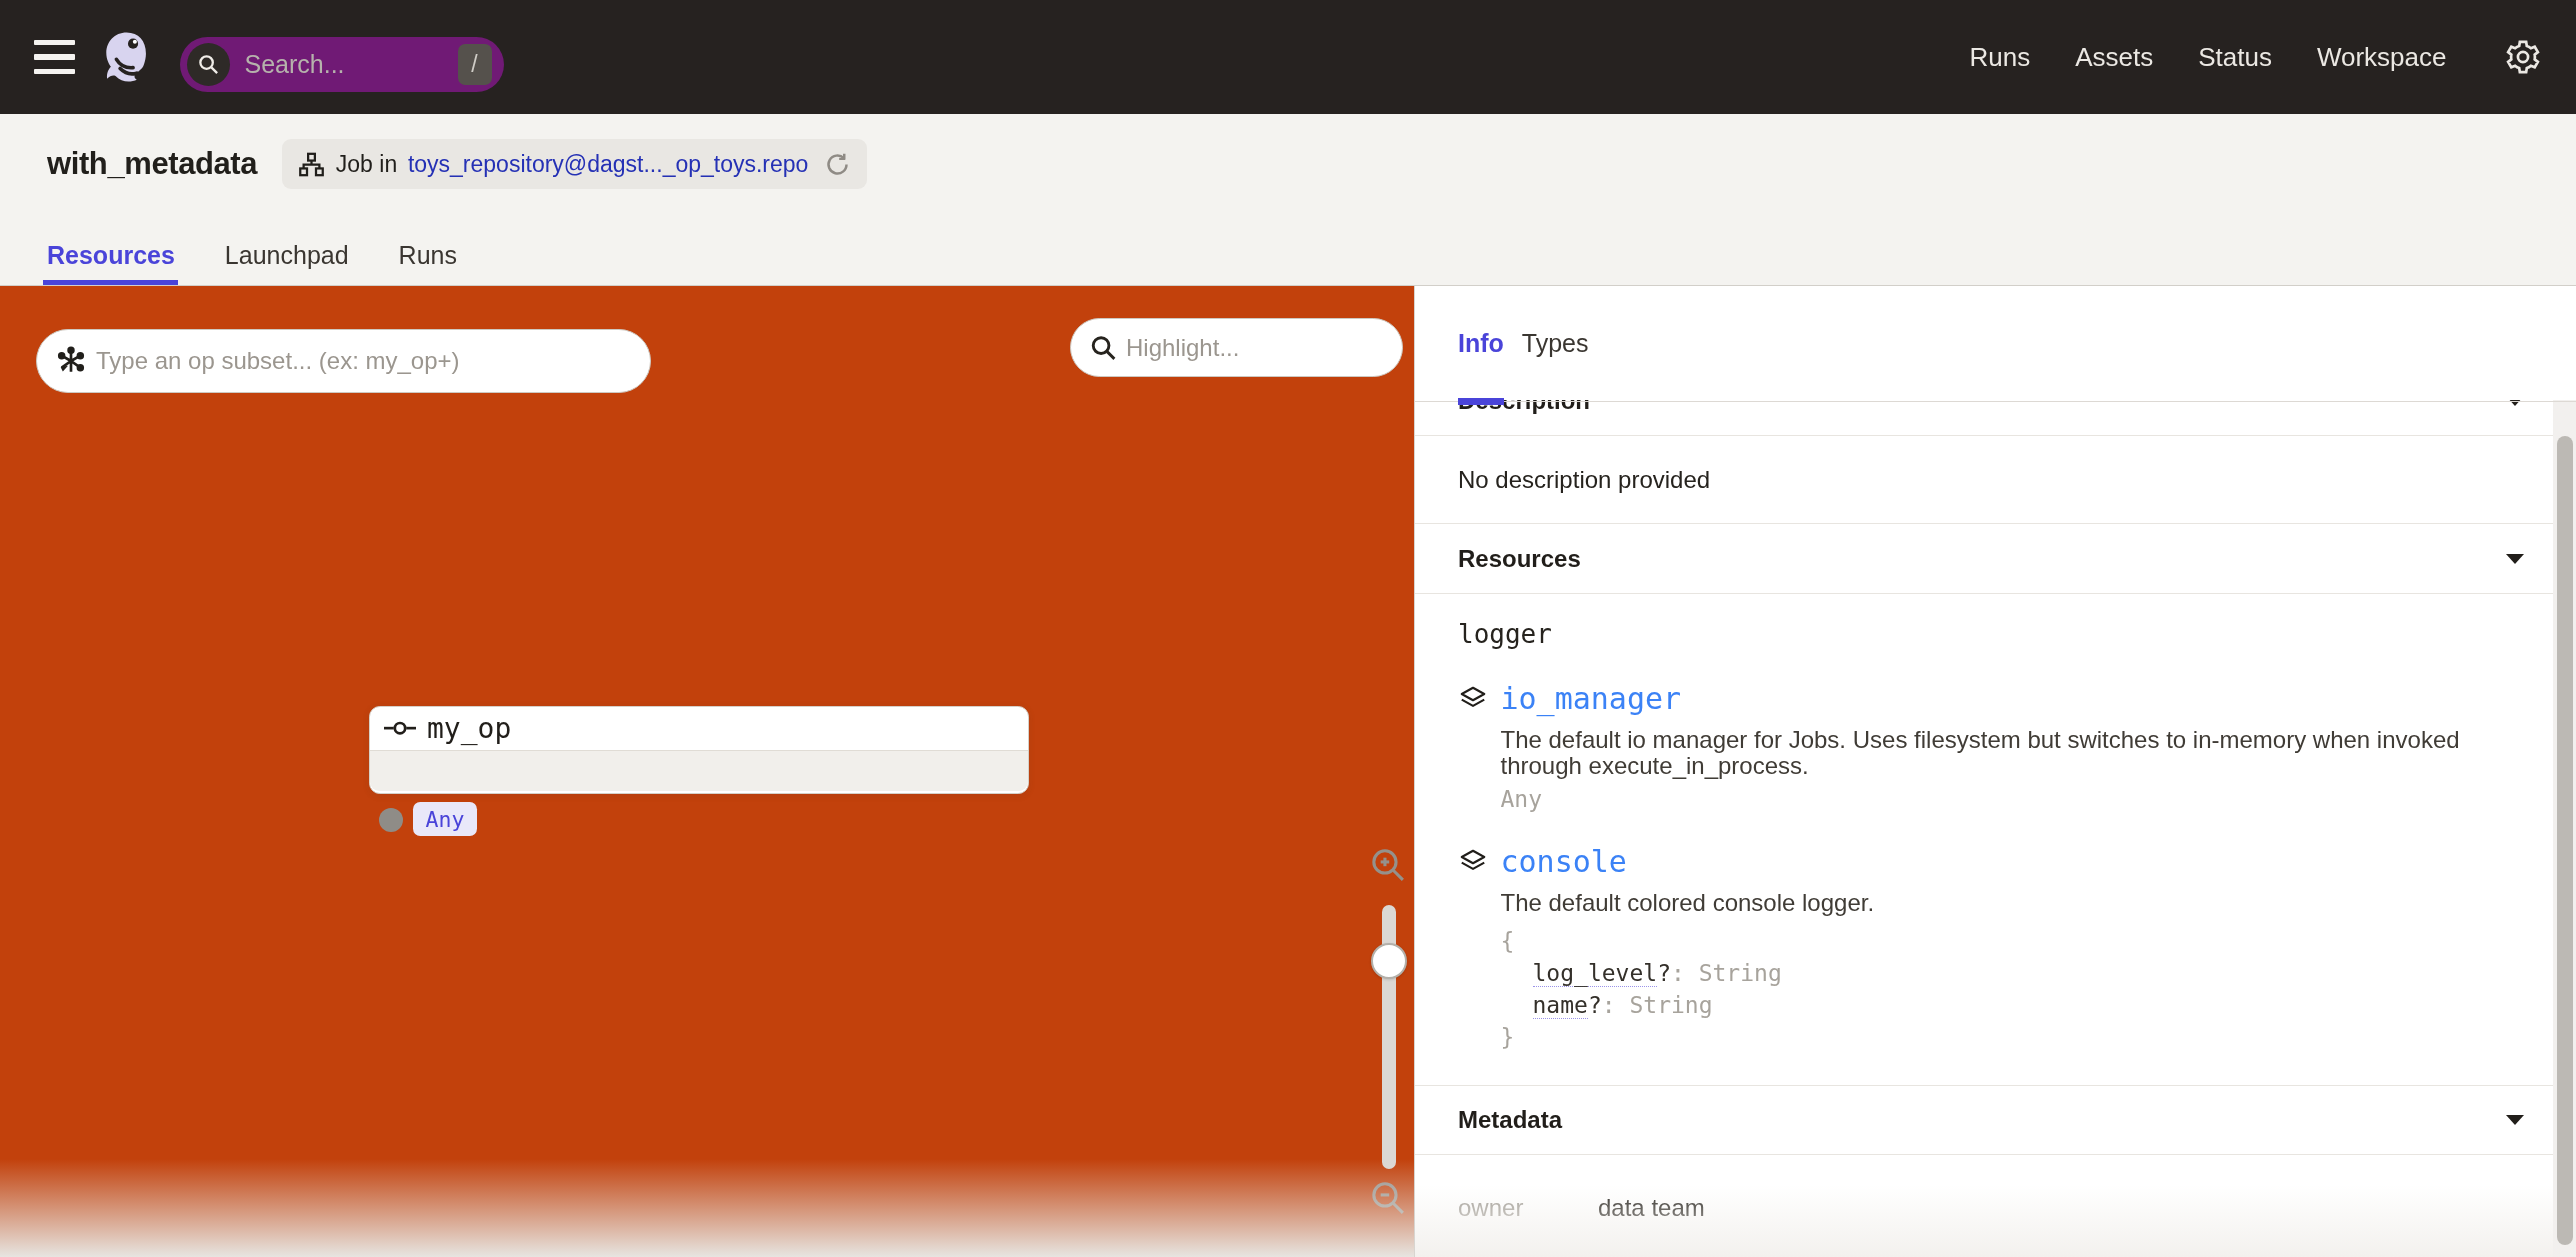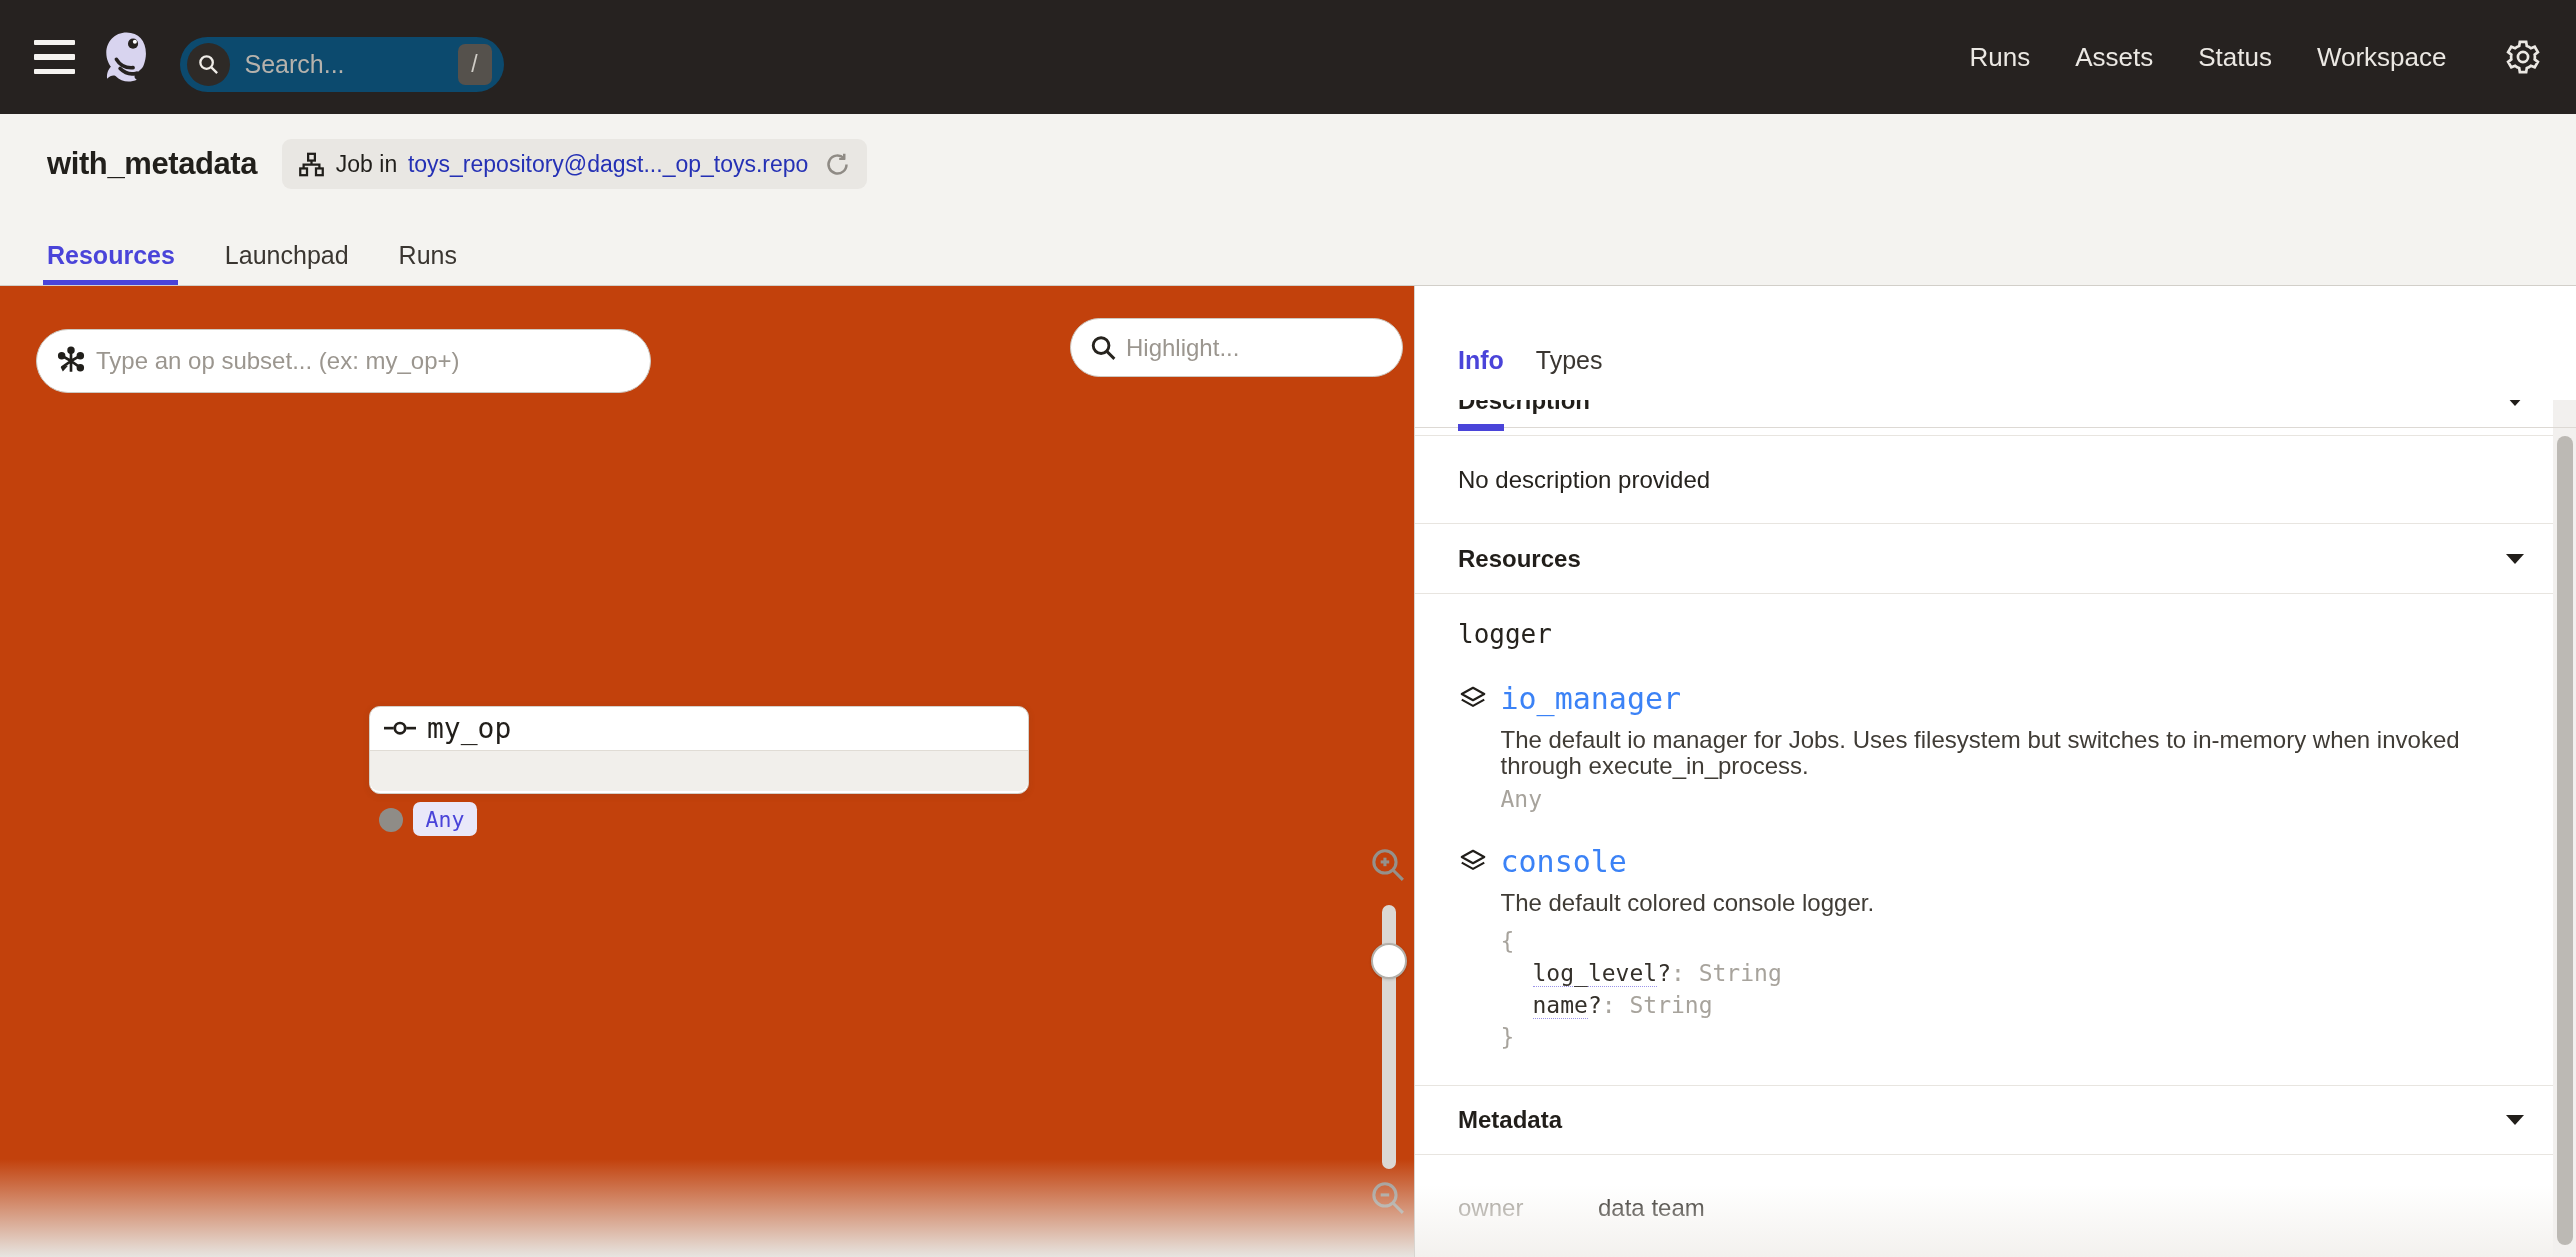--- a/index.html
+++ b/index.html
@@ -5,21 +5,21 @@
   * { box-sizing: border-box; margin: 0; padding: 0; }
   html,body { width: 2576px; height: 1258px; overflow: hidden; }
   body { font-family: "Liberation Sans", sans-serif; background: #ffffff; color: #211e1a; }
   .mono { font-family: "DejaVu Sans Mono", monospace; }
 
   
   .navbar { height: 114px; background: #262220; display: flex; align-items: center; padding: 0 34px; gap: 23px; }
   .hamburger { width: 41px; height: 34px; display: flex; flex-direction: column; justify-content: space-between; cursor: pointer; }
   .hamburger span { height: 5.4px; background: #f5f3f0; border-radius: 0.9px; }
   .logo { width: 59px; height: 59px; }
-  .nav-search { width: 324px; height: 55px; background: #0c4a6e; border-radius: 28px; display: flex; align-items: center; padding: 0 12.5px 0 7.2px; cursor: text; margin-top: 15px; }
+  .nav-search { width: 324px; height: 55px; background: #701a75; border-radius: 28px; display: flex; align-items: center; padding: 0 12.5px 0 7.2px; cursor: text; margin-top: 15px; }
   .nav-search .mag-wrap { width: 43px; height: 43px; border-radius: 50%; background: #2e2a27; display:flex; align-items:center; justify-content:center; }
   .nav-search .ph { color: #b6b2ac; font-size: 25px; margin-left: 14.3px; }
   .nav-search .key { margin-left: auto; background: #55514c; color: #cfccc6; border-radius: 7.2px; font-size: 23px; width: 34px; height: 41px; display:flex; align-items:center; justify-content:center; }
   .nav-links { margin-left: auto; display: flex; align-items: center; gap: 45px; }
   .nav-link { color: #ebe8e3; font-size: 26px; font-weight: 500; cursor: pointer; }
   .gear { margin-left: 12.5px; cursor: pointer; display:flex; }
 
   
   .header { height: 172px; background: #f4f3f0; border-bottom: 0.9px solid #d2cfc9; display: flex; flex-direction: column; }
   .header-row1 { margin: 25px 0 0 47px; display: flex; align-items: center; gap: 25px; }
@@ -62,22 +62,22 @@
   
   .zoom-in-btn, .zoom-out-btn { position: absolute; left: 1367px; cursor: pointer; display: flex; }
   .zoom-in-btn { top: 558px; }
   .zoom-out-btn { top: 891px; }
   .zoom-track { position: absolute; left: 1382px; top: 619px; width: 14.3px; height: 264px; background: #dbd8d4; border-radius: 7.2px; cursor: pointer; }
   .zoom-knob { position: absolute; left: 1371px; top: 657px; width: 36px; height: 36px; border-radius: 50%;
       background: #fff; border: 2.7px solid #b3b0aa; box-shadow: 0 0.9px 2.7px rgba(0,0,0,.15); cursor: grab; }
 
   
   .info-panel { width: 1161px; position: relative; background: #fff; }
-  .ip-header { height: 134px; border-bottom: 0.9px solid #ddd9d4; display: flex; align-items: center; gap: 32px;
-      padding-left: 43px; position: relative; z-index: 2; background: transparent; margin-top: 8px; }
+  .ip-header { height: 116px; border-bottom: 0.9px solid #ddd9d4; display: flex; align-items: center; gap: 18px;
+      padding-left: 43px; position: relative; z-index: 2; background: transparent; }
   .ip-tab { height: 100%; display: flex; align-items: center; font-size: 25px; font-weight: 500; color: #3a3631; position: relative; cursor: pointer; }
   .ip-tab.active { color: #4a44d9; font-weight: 600; }
   .ip-tab.active::after { content:''; position:absolute; left:0; right:0; bottom:-3.6px; height:6.3px; background:#4a44d9; }
 
   .ip-scroll { position: absolute; top: 114px; bottom: 0; left: 0; right: 0; overflow: hidden; }
   .sec-row { display: flex; align-items: center; justify-content: space-between; height: 70px;
       padding: 0 52px 0 43px; border-bottom: 0.9px solid #e8e5e0; cursor: pointer; background: #fff; }
   .sec-row.clipped { margin-top: -34px; }
   .sec-title { font-size: 24px; font-weight: 600; color: #211e1a; }
   .chev { width: 0; height: 0; border-left: 9px solid transparent; border-right: 9px solid transparent; border-top: 10.7px solid #211e1a; }

